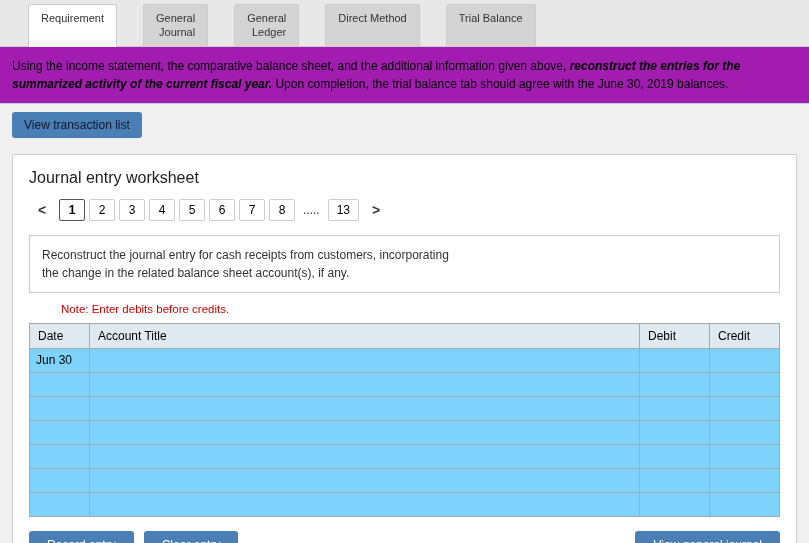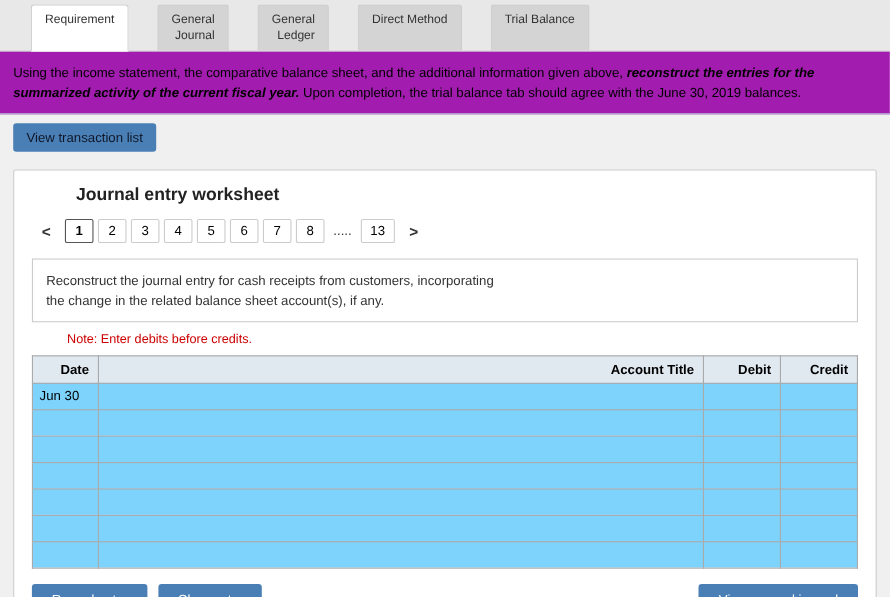--- a/index.html
+++ b/index.html
@@ -65,24 +65,23 @@
     
     .worksheet-card {
       border: 1px solid #ccc;
       background: #fff;
       padding: 14px 16px;
       border-radius: 2px;
     }
 
     .worksheet-title {
       font-size: 16px;
-      font-weight: bold;
+      font-weight: normal;
       margin-bottom: 12px;
       color: #222;
-      margin-left: 40px;
     }
 
     
     .pagination {
       display: flex;
       align-items: center;
       gap: 4px;
       margin-bottom: 14px;
     }
     .page-btn {
@@ -136,22 +135,22 @@
     .journal-table {
       width: 100%;
       border-collapse: collapse;
       margin-bottom: 14px;
       font-size: 12px;
     }
     .journal-table th {
       background: #e0e8f0;
       border: 1px solid #aaa;
       padding: 5px 8px;
-      text-align: right;
-      font-weight: bold;
+      text-align: left;
+      font-weight: normal;
     }
     .journal-table td {
       border: 1px solid #aaa;
       padding: 4px 6px;
       height: 24px;
     }
     .journal-table td.date-cell {
       width: 60px;
       text-align: left;
     }

